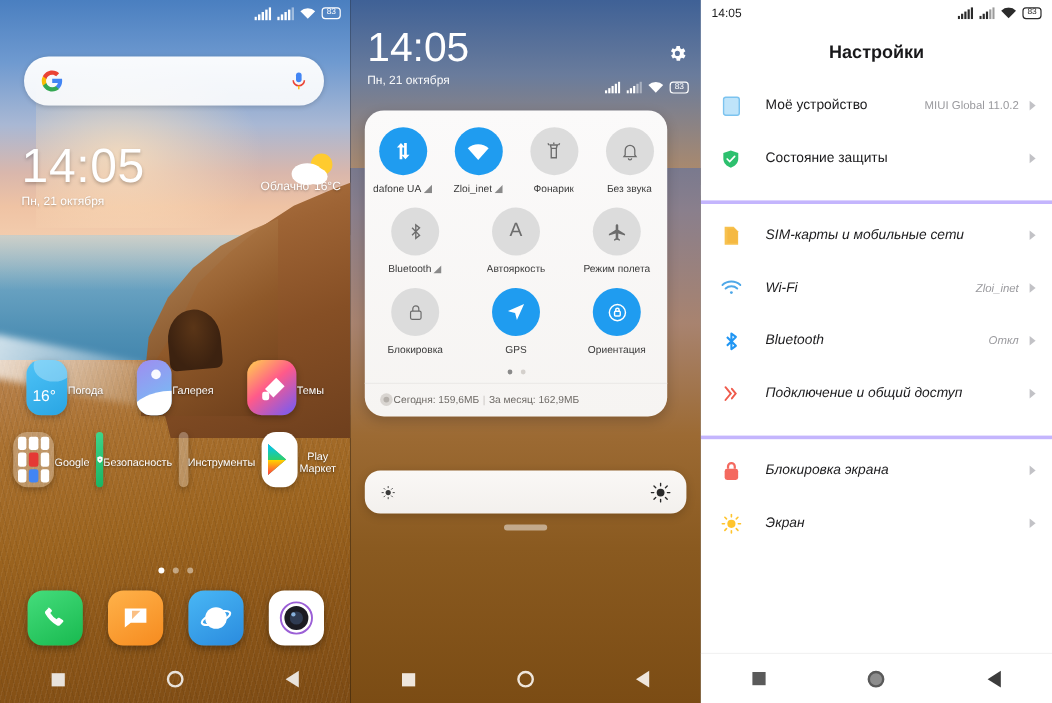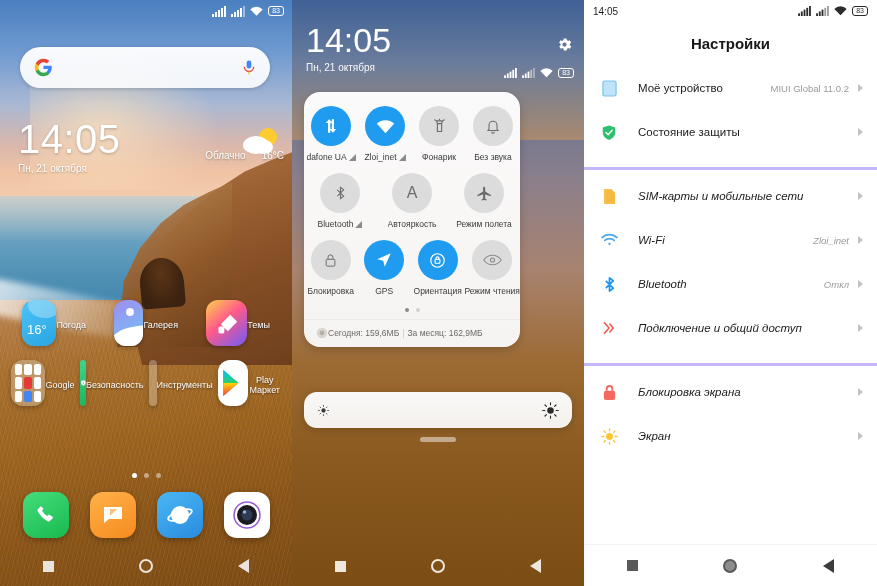--- a/index.html
+++ b/index.html
@@ -76,21 +76,21 @@
     position:absolute;left:20px;top:47px;width:250px;height:41px;
     background:linear-gradient(180deg,rgba(255,255,255,.96),rgba(255,255,255,.88));
     border-radius:21px;
     box-shadow:0 1px 4px rgba(0,0,0,.18);
     display:flex;align-items:center;justify-content:space-between;padding:0 14px;
   }
 
   .clockblock{position:absolute;left:18px;top:118px;color:#fff;}
   .clockblock .tm{font-size:40px;font-weight:300;line-height:42px;text-shadow:0 1px 3px rgba(0,0,0,.25);letter-spacing:.5px;}
   .clockblock .dt{font-size:10px;margin-top:3px;text-shadow:0 1px 2px rgba(0,0,0,.3);}
-  .weatherblock{position:absolute;right:8px;top:150px;display:flex;align-items:flex-start;gap:16px;color:#fff;font-size:10px;text-shadow:0 1px 2px rgba(0,0,0,.35);margin-left:28px;}
+  .weatherblock{position:absolute;right:8px;top:150px;display:flex;align-items:flex-start;gap:4px;color:#fff;font-size:10px;text-shadow:0 1px 2px rgba(0,0,0,.35);margin-left:28px;}
 
   .appgrid{position:absolute;left:0;top:300px;width:100%;padding:0 8px;}
   .approw{display:flex;justify-content:space-around;margin-bottom:14px;}
   .app{width:64px;display:flex;flex-direction:row;align-items:center;}
   .appicon{width:46px;height:46px;border-radius:12px;position:relative;overflow:hidden;box-shadow:0 2px 5px rgba(0,0,0,.25);}
   .applabel{margin-top:4px;font-size:9px;color:#fff;text-align:center;line-height:10px;text-shadow:0 1px 2px rgba(0,0,0,.55);max-width:64px;}
 
   .pagedots{position:absolute;left:0;top:473px;width:100%;display:flex;justify-content:center;gap:7px;}
   .pd{width:5px;height:5px;border-radius:50%;background:rgba(255,255,255,.45);}
   .pd.on{background:#fff;}
@@ -109,21 +109,21 @@
   }
   .p2-top{position:absolute;left:0;top:0;width:100%;height:140px;
     background:linear-gradient(180deg,#3f6196 0%,#6a7c9c 45%,#a8896f 100%);}
   .p2-statusicons{position:absolute;right:10px;top:68px;display:flex;align-items:center;gap:5px;}
   .p2-clock{position:absolute;left:14px;top:22px;color:#fff;}
   .p2-clock .tm{font-size:34px;font-weight:300;line-height:36px;}
   .p2-clock .dt{font-size:10px;margin-top:4px;opacity:.95;}
   .p2-gear{position:absolute;right:11px;top:36px;}
 
   .qspanel{
-    position:absolute;left:12px;top:92px;width:216px;
+    position:absolute;left:12px;top:92px;width:252px;
     background:linear-gradient(180deg,#fbfafa 0%,#f6f4f2 100%);
     border-radius:16px;box-shadow:0 3px 10px rgba(0,0,0,.18);
     padding:14px 0 0 0;
   }
   .qsrow{display:flex;justify-content:space-around;margin-bottom:11px;}
   .qstile{width:64px;display:flex;flex-direction:column;align-items:center;}
   .qscirc{width:40px;height:40px;border-radius:50%;display:flex;align-items:center;justify-content:center;background:#dcdcdc;}
   .qscirc.on{background:#1f9cf0;}
   .qslabel{margin-top:6px;font-size:8.5px;color:#3a3a3a;white-space:nowrap;overflow:hidden;text-overflow:clip;max-width:64px;text-align:center;display:flex;align-items:center;justify-content:center;gap:2px;}
   .qsdots{display:flex;justify-content:center;gap:7px;padding:1px 0 7px;}
@@ -505,29 +505,20 @@
         </div>
         <div class="qstile">
           <div class="qscirc on">
               <svg width="19" height="19" viewBox="0 0 24 24" fill="none" stroke="#fff" stroke-width="1.5">
                 <circle cx="12" cy="12" r="8.5"></circle>
                 <rect x="9" y="10.5" width="6" height="5" rx="1"></rect>
                 <path d="M10.2 10.5V9.3a1.8 1.8 0 0 1 3.6 0v1.2"></path>
               </svg>
             </div>
           <div class="qslabel">Ориентация</div>
-        </div>
-        <div class="qstile">
-          <div class="qscirc">
-              <svg width="19" height="14" viewBox="0 0 24 16" fill="none" stroke="#8d8d8d" stroke-width="1.4">
-                <path d="M1 8s4-6 11-6 11 6 11 6-4 6-11 6S1 8 1 8z"></path>
-                <circle cx="12" cy="8" r="2.6"></circle>
-              </svg>
-            </div>
-          <div class="qslabel">Режим чтения</div>
         </div>
       </div>
 
       <div class="qsdots">
         <div class="qsdot on"></div>
         <div class="qsdot"></div>
       </div>
 
       <div class="qsdata">
         <svg width="12" height="12" viewBox="0 0 16 16">

